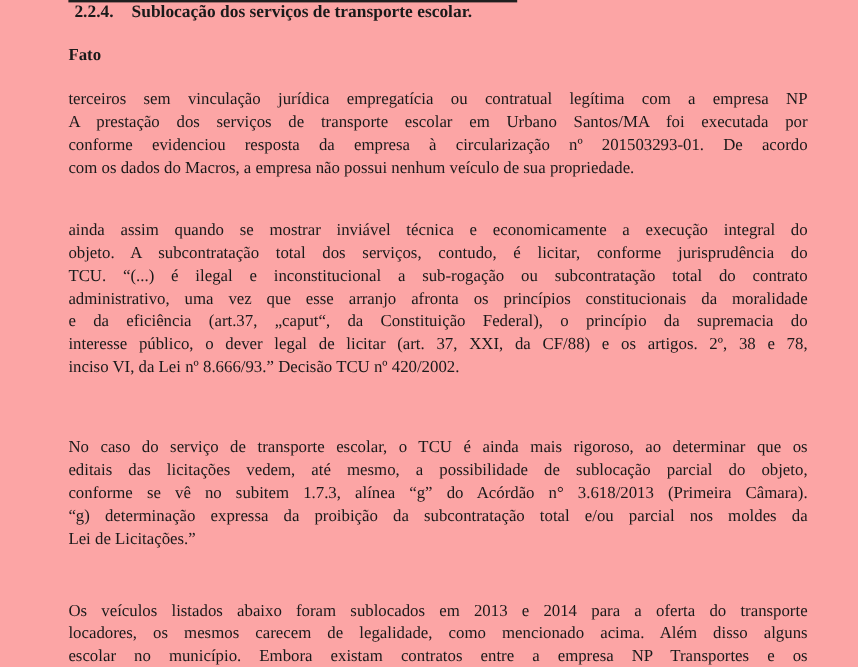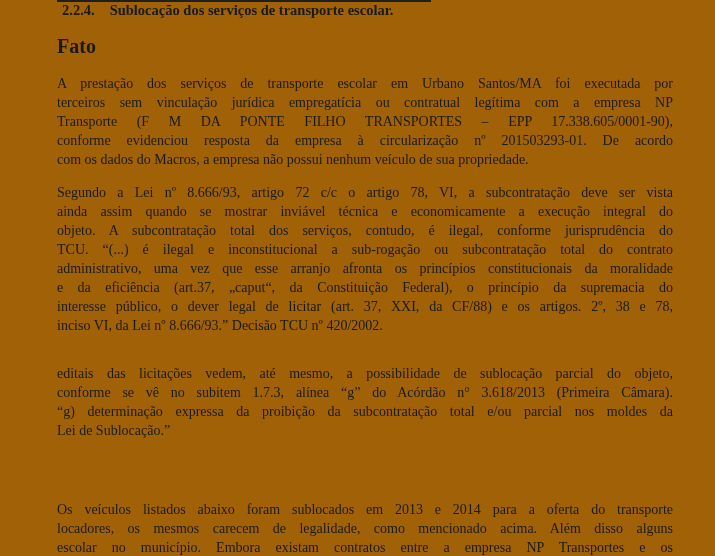--- a/index.html
+++ b/index.html
@@ -1,37 +1,37 @@
 <!DOCTYPE html>
 <html><head>
 <meta charset="utf-8">
 <style>
   html,body{margin:0;padding:0;background:#ffffff;}
   .page{
     position:relative;
     width:715px;height:556px;
-    background:#a16207;
+    background:#fca5a5;
     font-family:"Liberation Serif", serif;
     color:#1a1a1a;
     overflow:hidden;
   }
   .top-fragment{
     position:absolute;left:57px;top:0;
     width:374px;height:2px;
     background:#1f1f1f;
   }
   .heading{
     position:absolute;left:62px;top:1px;margin:0;
     font-size:14.5px;font-weight:bold;line-height:19px;
     white-space:nowrap;
   }
   .heading .heading-title{margin-left:15px;}
   .fato{
     position:absolute;left:57px;top:37px;
-    font-size:20px;font-weight:bold;line-height:19px;
+    font-size:14px;font-weight:bold;line-height:19px;
   }
   .para{
     position:absolute;left:57px;width:616px;
     font-size:14px;line-height:19px;
   }
   .p1{top:74px;}
   .p2{top:183px;}
   .p3{top:364px;}
   .p4{top:500px;}
   .line{
@@ -50,41 +50,40 @@
 
   <div class="top-fragment"></div>
 
   <h1 class="heading">
     <span>2.2.4.</span><span class="heading-title">Sublocação dos serviços de transporte escolar.</span>
   </h1>
 
   <div class="fato">Fato</div>
 
   <div class="para p1">
+      <div class="line">terceiros sem vinculação jurídica empregatícia ou contratual legítima com a empresa NP</div>
       <div class="line">A prestação dos serviços de transporte escolar em Urbano Santos/MA foi executada por</div>
-      <div class="line">terceiros sem vinculação jurídica empregatícia ou contratual legítima com a empresa NP</div>
-      <div class="line">Transporte (F M DA PONTE FILHO TRANSPORTES – EPP 17.338.605/0001-90),</div>
       <div class="line">conforme evidenciou resposta da empresa à circularização nº 201503293-01. De acordo</div>
       <div class="line last">com os dados do Macros, a empresa não possui nenhum veículo de sua propriedade.</div>
     </div>
   <div class="para p2">
-      <div class="line">Segundo a Lei nº 8.666/93, artigo 72 c/c o artigo 78, VI, a subcontratação deve ser vista</div>
       <div class="line">ainda assim quando se mostrar inviável técnica e economicamente a execução integral do</div>
-      <div class="line">objeto. A subcontratação total dos serviços, contudo, é ilegal, conforme jurisprudência do</div>
+      <div class="line">objeto. A subcontratação total dos serviços, contudo, é licitar, conforme jurisprudência do</div>
       <div class="line">TCU. “(...) é ilegal e inconstitucional a sub-rogação ou subcontratação total do contrato</div>
       <div class="line">administrativo, uma vez que esse arranjo afronta os princípios constitucionais da moralidade</div>
       <div class="line">e da eficiência (art.37, „caput“, da Constituição Federal), o princípio da supremacia do</div>
       <div class="line">interesse público, o dever legal de licitar (art. 37, XXI, da CF/88) e os artigos. 2º, 38 e 78,</div>
       <div class="line last">inciso VI, da Lei nº 8.666/93.” Decisão TCU nº 420/2002.</div>
     </div>
   <div class="para p3">
+      <div class="line">No caso do serviço de transporte escolar, o TCU é ainda mais rigoroso, ao determinar que os</div>
       <div class="line">editais das licitações vedem, até mesmo, a possibilidade de sublocação parcial do objeto,</div>
       <div class="line">conforme se vê no subitem 1.7.3, alínea “g” do Acórdão n° 3.618/2013 (Primeira Câmara).</div>
       <div class="line">“g) determinação expressa da proibição da subcontratação total e/ou parcial nos moldes da</div>
-      <div class="line last">Lei de Sublocação.”</div>
+      <div class="line last">Lei de Licitações.”</div>
     </div>
   <div class="para p4">
       <div class="line">Os veículos listados abaixo foram sublocados em 2013 e 2014 para a oferta do transporte</div>
       <div class="line">locadores, os mesmos carecem de legalidade, como mencionado acima. Além disso alguns</div>
       <div class="line">escolar no município. Embora existam contratos entre a empresa NP Transportes e os</div>
       <div class="line last">locadores não são os proprietários dos veículos.</div>
     </div>
 
 </div>
 

